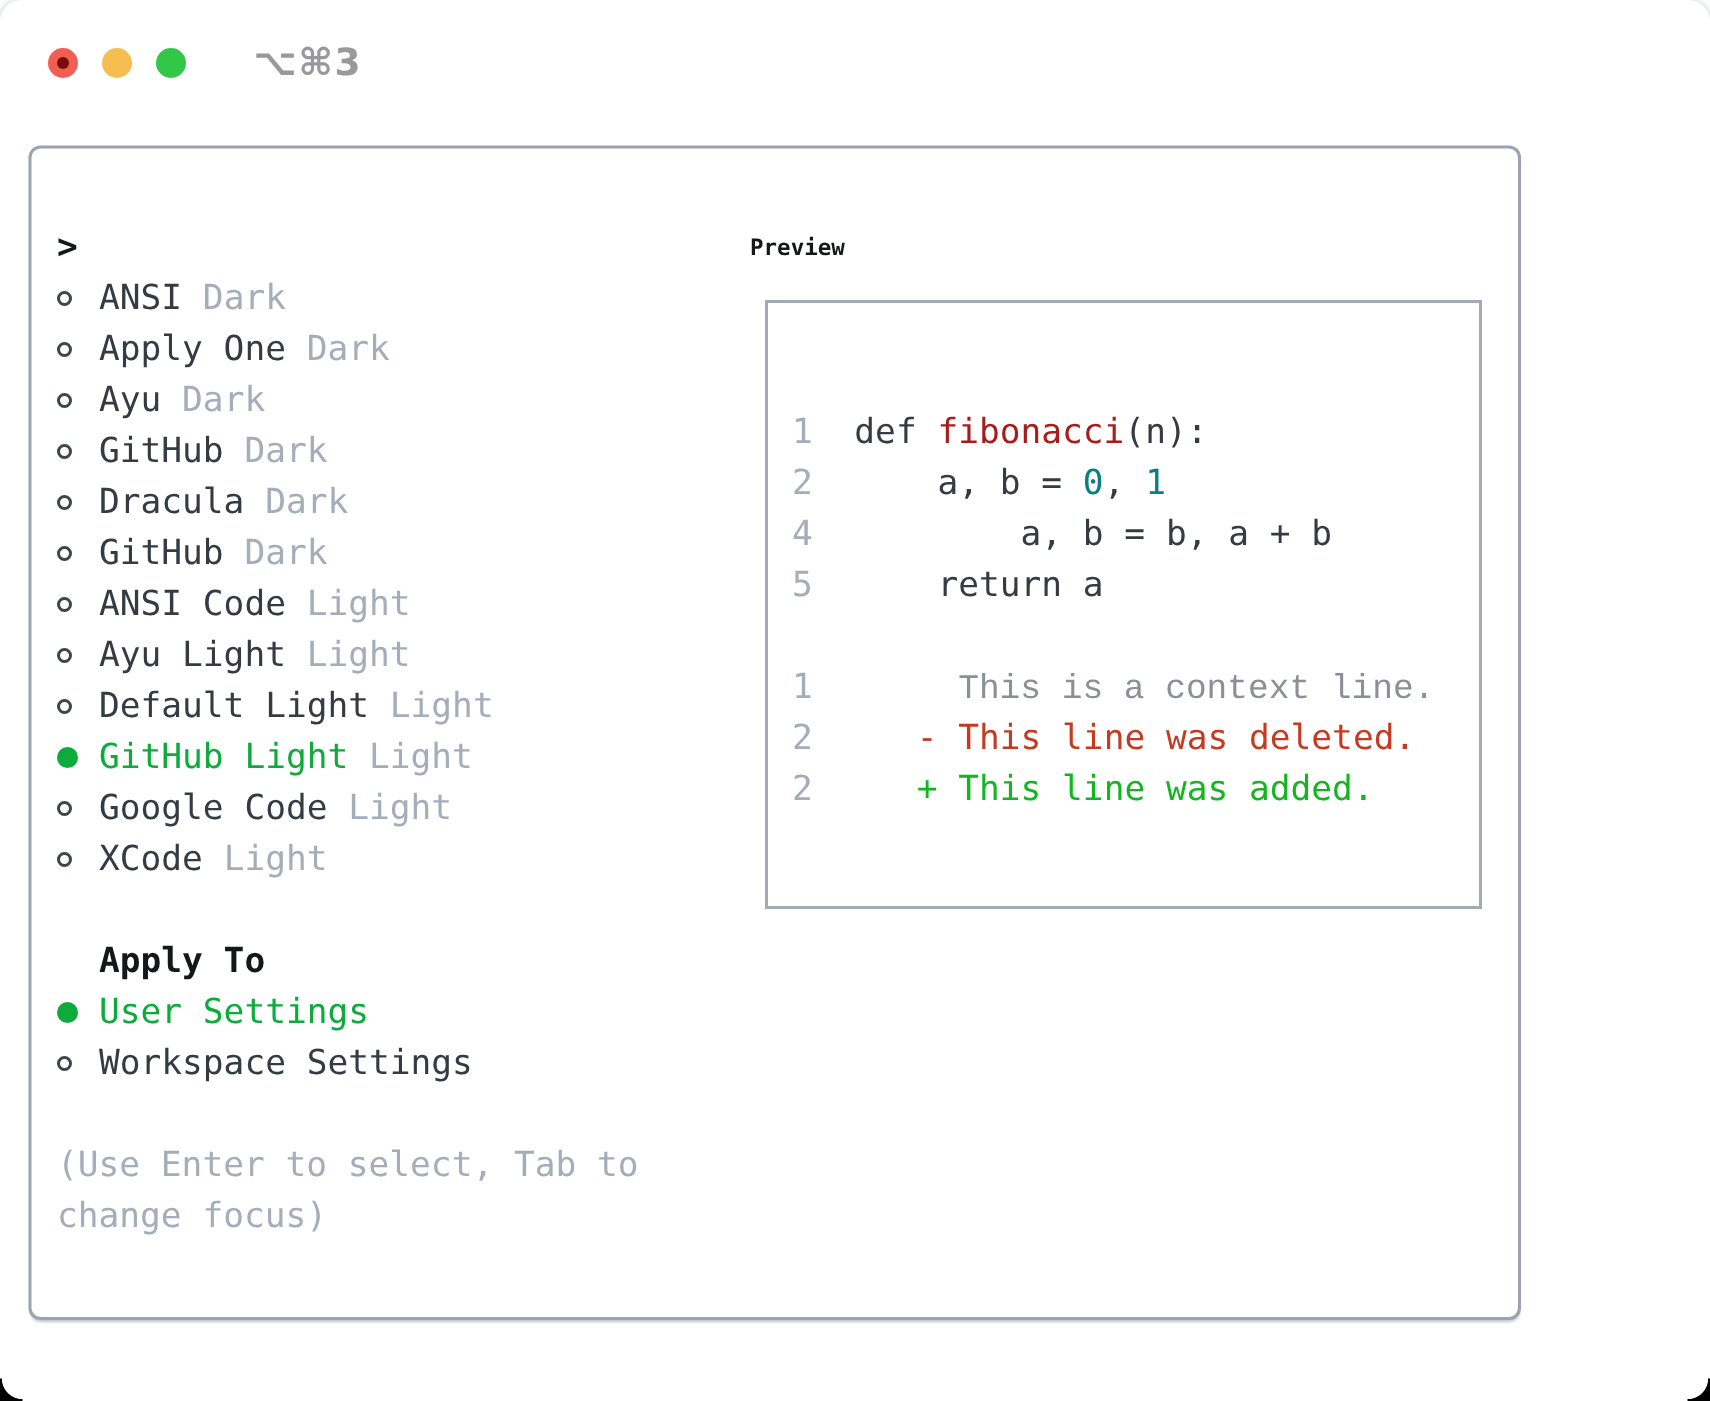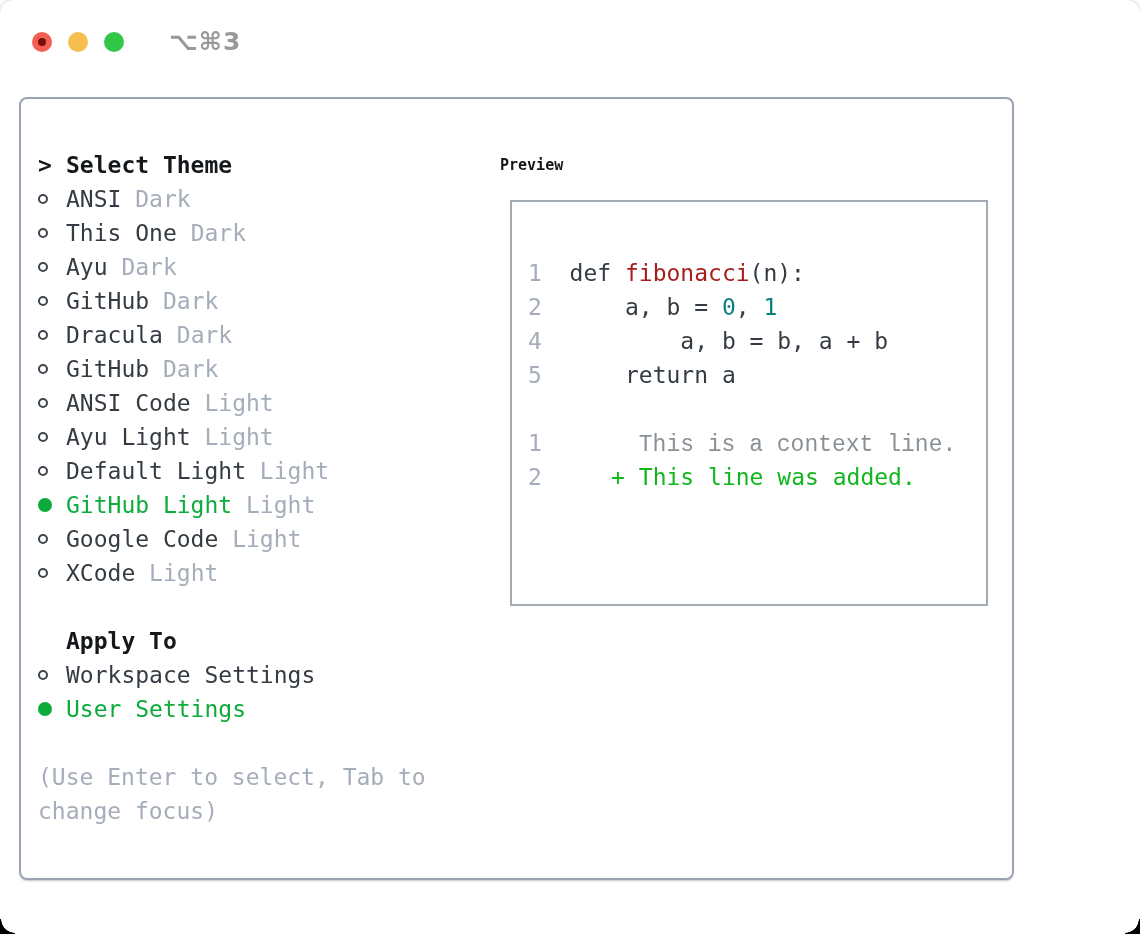--- a/index.html
+++ b/index.html
@@ -63,21 +63,21 @@
   .preview-title {
     position:absolute; left:479px; top:49px; height:34px;
     display:flex; align-items:center;
     font-size:15px; font-weight:bold; color:var(--header-dark);
   }
   .preview-box {
     position:absolute; left:489px; top:101px;
     width:478px; height:406px;
     border:2px solid var(--box-border);
     background:#fff;
-    padding:54px 0 0 16px;
+    padding:69px 0 0 16px;
     font-size:23px;
   }
   .line { height:34px; line-height:34px; white-space:pre; }
   .lineno { color:var(--muted); }
   .tok-plain   { color:var(--dark-text); }
   .tok-func    { color:var(--code-red); }
   .tok-num     { color:var(--code-teal); }
   .tok-builtin { color:var(--code-blue); }
   .diff-context .marker, .diff-context .diff-text { color:var(--context-gray);font-family:Liberation Mono, monospace; }
   .diff-deleted .marker, .diff-deleted .diff-text { color:var(--diff-red); }
@@ -96,67 +96,67 @@
       <span class="dot green"></span>
     </div>
     <span class="shortcut">⌥⌘3</span>
   </div>
 
   <div class="panel">
 
     <div class="left-col">
       <div class="row">
         <span class="bullet-col"><span class="prompt">&gt;</span></span>
-        <span class="header-title">Select Theme</span>
       </div>
 
       <div id="theme-list">
           <div class="row"><span class="bullet-col"><span class="bullet ring"></span></span><span class="name">ANSI</span><span class="tag"> Dark</span></div>
-          <div class="row"><span class="bullet-col"><span class="bullet ring"></span></span><span class="name">This One</span><span class="tag"> Dark</span></div>
+          <div class="row"><span class="bullet-col"><span class="bullet ring"></span></span><span class="name">Apply One</span><span class="tag"> Dark</span></div>
           <div class="row"><span class="bullet-col"><span class="bullet ring"></span></span><span class="name">Ayu</span><span class="tag"> Dark</span></div>
           <div class="row"><span class="bullet-col"><span class="bullet ring"></span></span><span class="name">GitHub</span><span class="tag"> Dark</span></div>
           <div class="row"><span class="bullet-col"><span class="bullet ring"></span></span><span class="name">Dracula</span><span class="tag"> Dark</span></div>
           <div class="row"><span class="bullet-col"><span class="bullet ring"></span></span><span class="name">GitHub</span><span class="tag"> Dark</span></div>
           <div class="row"><span class="bullet-col"><span class="bullet ring"></span></span><span class="name">ANSI Code</span><span class="tag"> Light</span></div>
           <div class="row"><span class="bullet-col"><span class="bullet ring"></span></span><span class="name">Ayu Light</span><span class="tag"> Light</span></div>
           <div class="row"><span class="bullet-col"><span class="bullet ring"></span></span><span class="name">Default Light</span><span class="tag"> Light</span></div>
           <div class="row"><span class="bullet-col"><span class="bullet filled"></span></span><span class="name selected">GitHub Light</span><span class="tag"> Light</span></div>
           <div class="row"><span class="bullet-col"><span class="bullet ring"></span></span><span class="name">Google Code</span><span class="tag"> Light</span></div>
           <div class="row"><span class="bullet-col"><span class="bullet ring"></span></span><span class="name">XCode</span><span class="tag"> Light</span></div>
         </div>
 
       <div class="spacer"></div>
 
       <div class="row">
         <span class="bullet-col"></span>
         <span class="header-title">Apply To</span>
       </div>
 
       <div id="apply-list">
+          <div class="row"><span class="bullet-col"><span class="bullet filled"></span></span><span class="name selected">User Settings</span></div>
           <div class="row"><span class="bullet-col"><span class="bullet ring"></span></span><span class="name">Workspace Settings</span></div>
-          <div class="row"><span class="bullet-col"><span class="bullet filled"></span></span><span class="name selected">User Settings</span></div>
         </div>
 
       <div class="spacer"></div>
 
       <div class="hint">(Use Enter to select, Tab to change focus)</div>
     </div>
 
     <div class="preview-title">Preview</div>
 
     <div class="preview-box">
       <div id="code-lines">
           <div class="line"><span class="lineno">1</span>  <span class="tok-plain">def </span><span class="tok-func">fibonacci</span><span class="tok-plain">(n):</span></div>
           <div class="line"><span class="lineno">2</span>  <span class="tok-plain">    a, b = </span><span class="tok-num">0</span><span class="tok-plain">, </span><span class="tok-num">1</span></div>
           <div class="line"><span class="lineno">4</span>  <span class="tok-plain">        a, b = b, a + b</span></div>
           <div class="line"><span class="lineno">5</span>  <span class="tok-plain">    return a</span></div>
         </div>
       <div class="line"> </div>
       <div id="diff-lines">
           <div class="line diff-context"><span class="lineno">1</span>     <span class="marker"> </span> <span class="diff-text">This is a context line.</span></div>
+          <div class="line diff-deleted"><span class="lineno">2</span>     <span class="marker">-</span> <span class="diff-text">This line was deleted.</span></div>
           <div class="line diff-added"><span class="lineno">2</span>     <span class="marker">+</span> <span class="diff-text">This line was added.</span></div>
         </div>
     </div>
 
   </div>
 
   <div class="corner-wedge left"></div>
   <div class="corner-wedge right"></div>
 </div>
 

